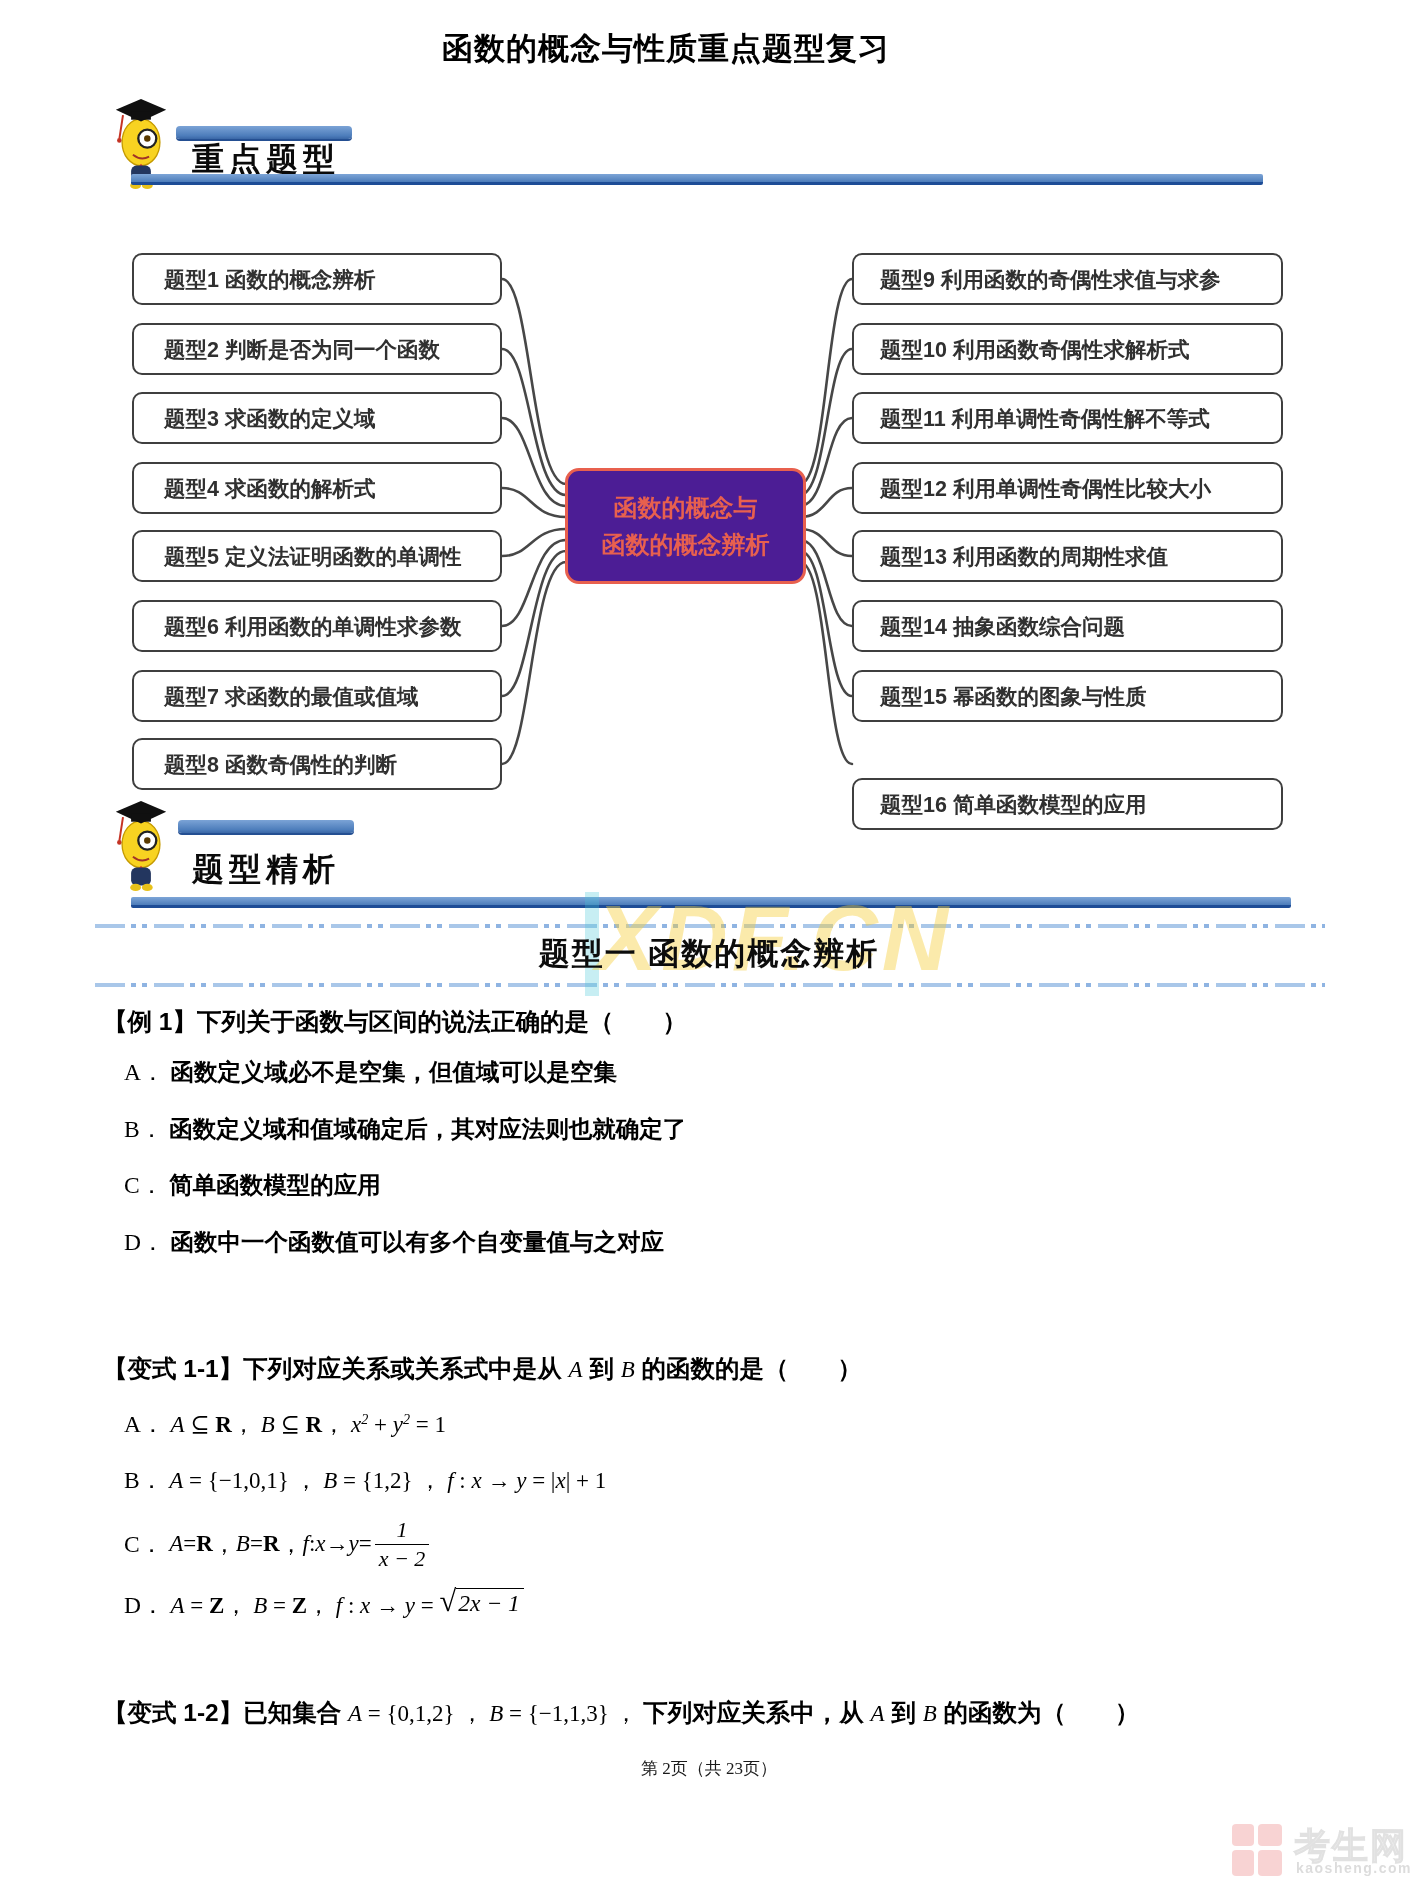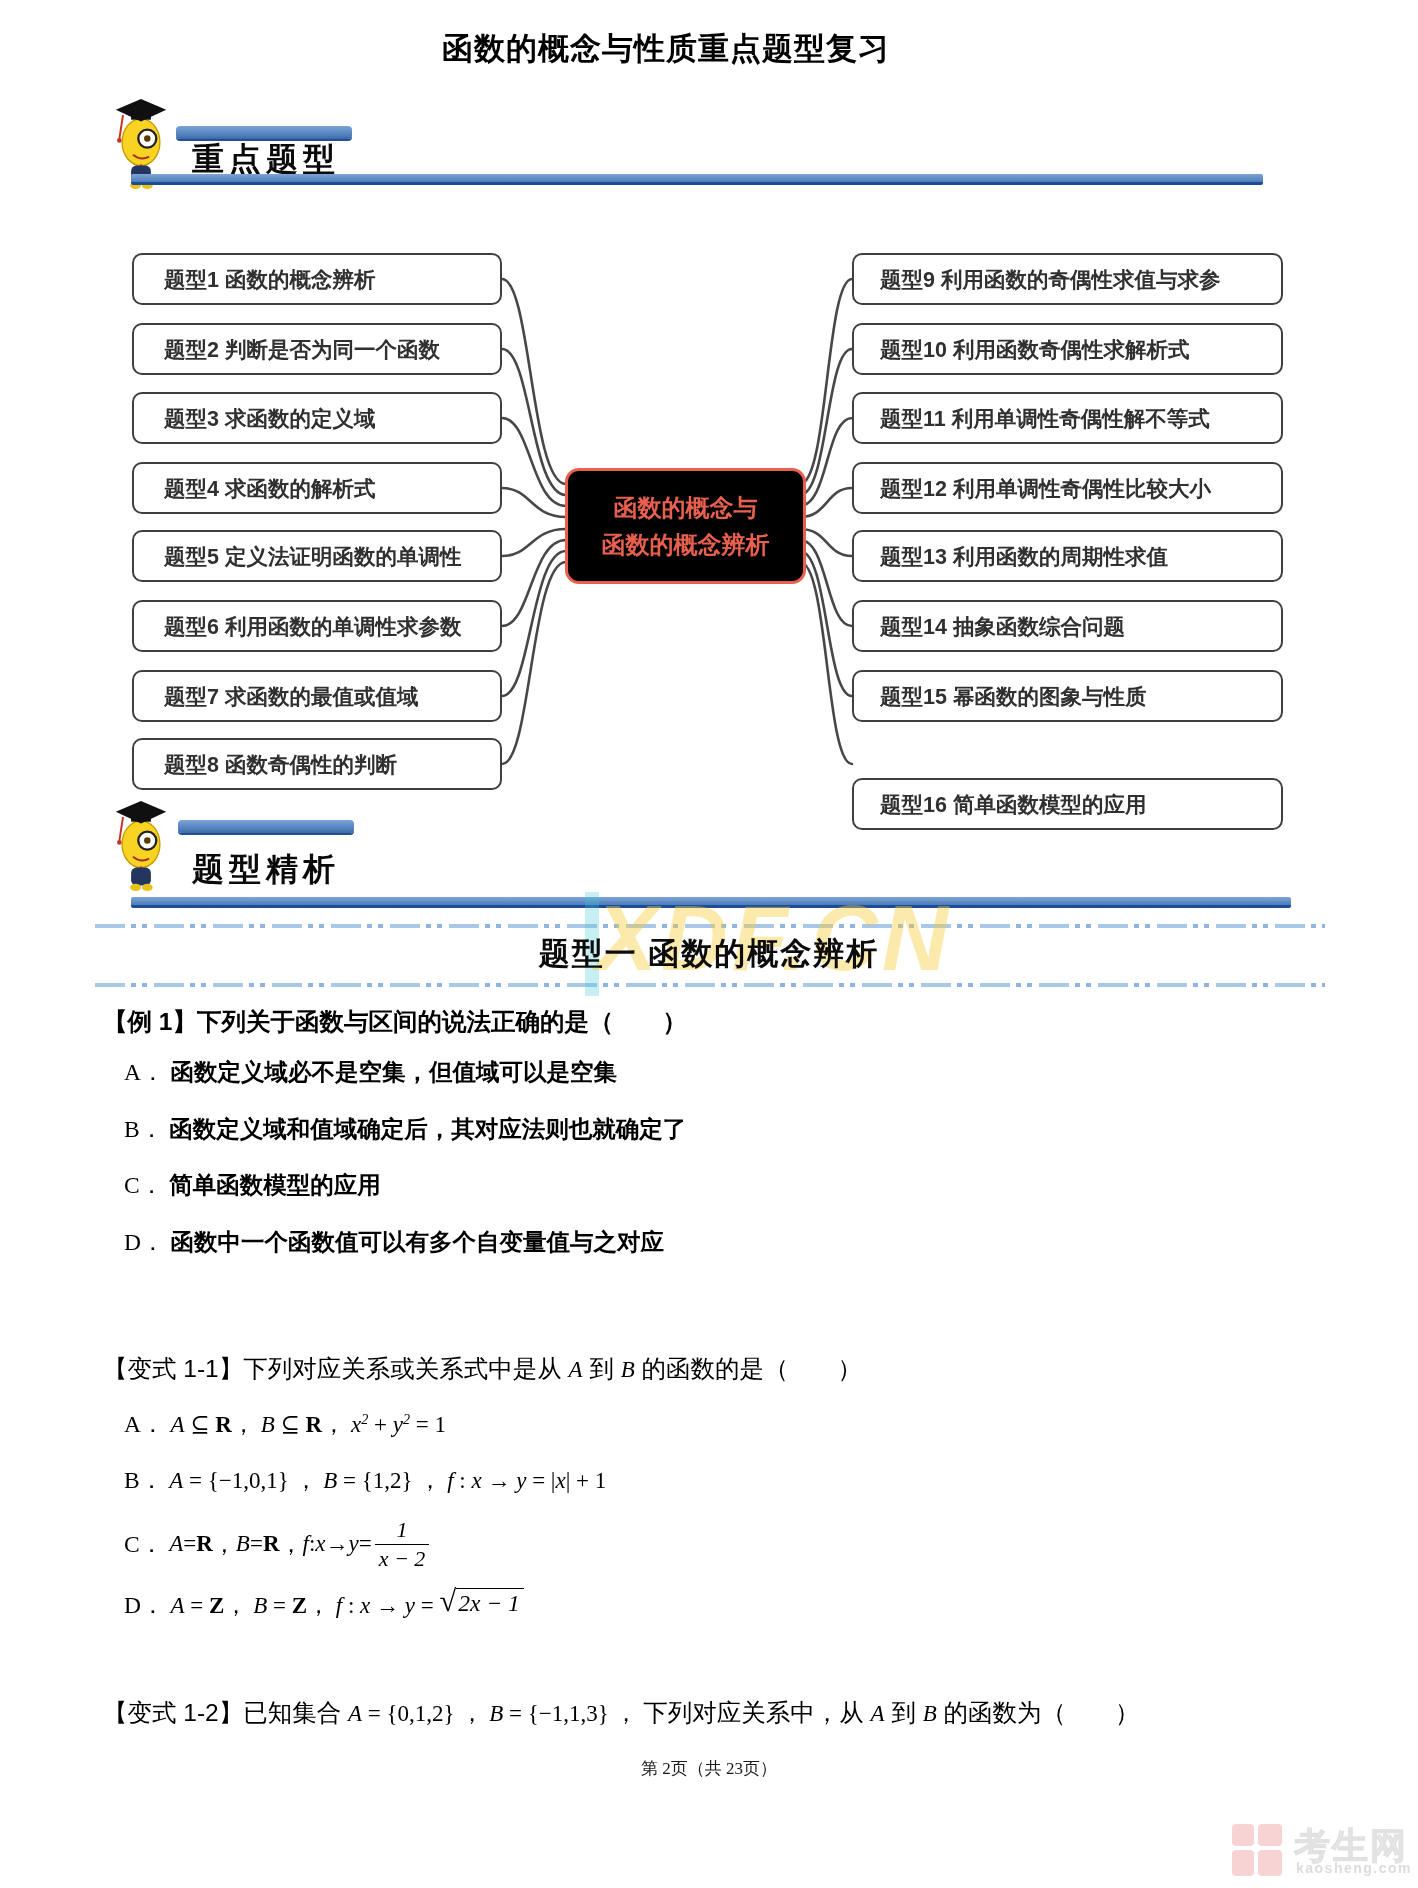--- a/index.html
+++ b/index.html
@@ -22,21 +22,21 @@
   .big-bar{height:8px;background:linear-gradient(180deg,#7da5d7 0%,#4c7cba 100%);
     border-bottom:3px solid #1d4c96;border-radius:2px;}
 
   
   .connectors{left:0;top:0;width:1418px;height:820px;pointer-events:none;}
   .topic-box{height:52px;background:#fff;border:2.5px solid #3f3f3f;border-radius:10px;
     display:flex;align-items:center;box-sizing:border-box;
     font-weight:700;font-size:21.5px;color:#303030;white-space:nowrap;}
   .topic-box.left{left:132px;width:370px;padding-left:30px;}
   .topic-box.right{left:852px;width:431px;padding-left:26px;}
-  .center-node{left:565px;top:468px;width:235px;height:110px;background:#000000;
+  .center-node{left:565px;top:468px;width:235px;height:110px;background:#4c1d95;
     border:3px solid #e8604e;border-radius:14px;display:flex;flex-direction:column;
     align-items:center;justify-content:center;color:#e8604e;font-weight:700;
     font-size:24px;line-height:1.55;}
 
   
   .dash-line{height:4px;
     background:repeating-linear-gradient(90deg,
       #a9c7e9 0px,#a9c7e9 30px,transparent 30px,transparent 36px,
       #8fb4e2 36px,#8fb4e2 41px,transparent 41px,transparent 47px,
       #8fb4e2 47px,#8fb4e2 52px,transparent 52px,transparent 59px);}
@@ -50,21 +50,21 @@
   .watermark-strip{top:892px;left:585px;width:14px;height:104px;
     background:rgba(70,200,215,0.30);z-index:1;}
 
   
   .cn{font-family:"Liberation Sans","DejaVu Sans",sans-serif;font-weight:600;}
   .q-line{font-size:24.5px;white-space:nowrap;z-index:2;}
   .opt-line{font-size:23.5px;white-space:nowrap;display:flex;align-items:center;z-index:2;}
   .opt-key{font-family:"Liberation Serif","DejaVu Serif",serif;font-weight:500;margin-right:6px;}
 
   
-  .seg-cn{font-family:"Liberation Sans","DejaVu Sans",sans-serif;font-weight:400;}
+  .seg-cn{font-family:"Liberation Sans","DejaVu Sans",sans-serif;font-weight:700;}
   .seg-n{font-family:"Liberation Serif","DejaVu Serif",serif;font-weight:400;}
   .seg-i{font-family:"Liberation Serif","DejaVu Serif",serif;font-style:italic;}
   .seg-b{font-family:"Liberation Serif","DejaVu Serif",serif;font-weight:700;}
   .seg-s{font-family:"Liberation Serif","DejaVu Serif",serif;font-style:italic;
          font-size:0.6em;vertical-align:0.55em;}
   .math-line .seg-n,.math-line .seg-i,.math-line .seg-b{font-size:23px;}
   .frac{display:inline-flex;flex-direction:column;text-align:center;vertical-align:middle;
         font-family:"Liberation Serif","DejaVu Serif",serif;font-style:italic;
         font-size:22px;line-height:1.25;margin:0 3px;}
   .frac .num{border-bottom:1.6px solid #000;padding:0 6px;}

